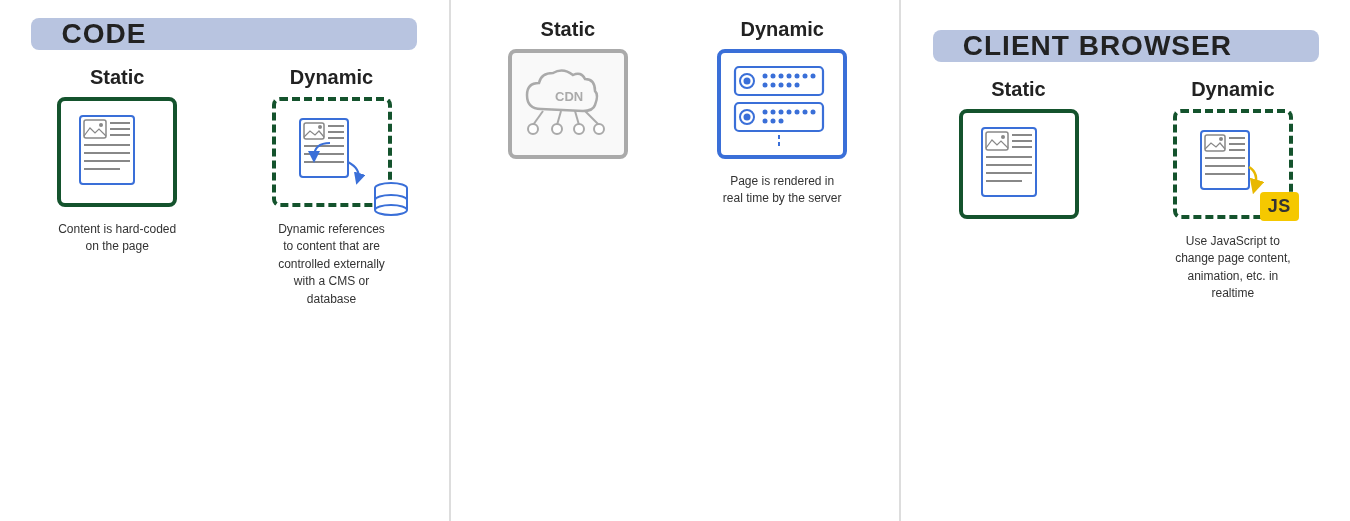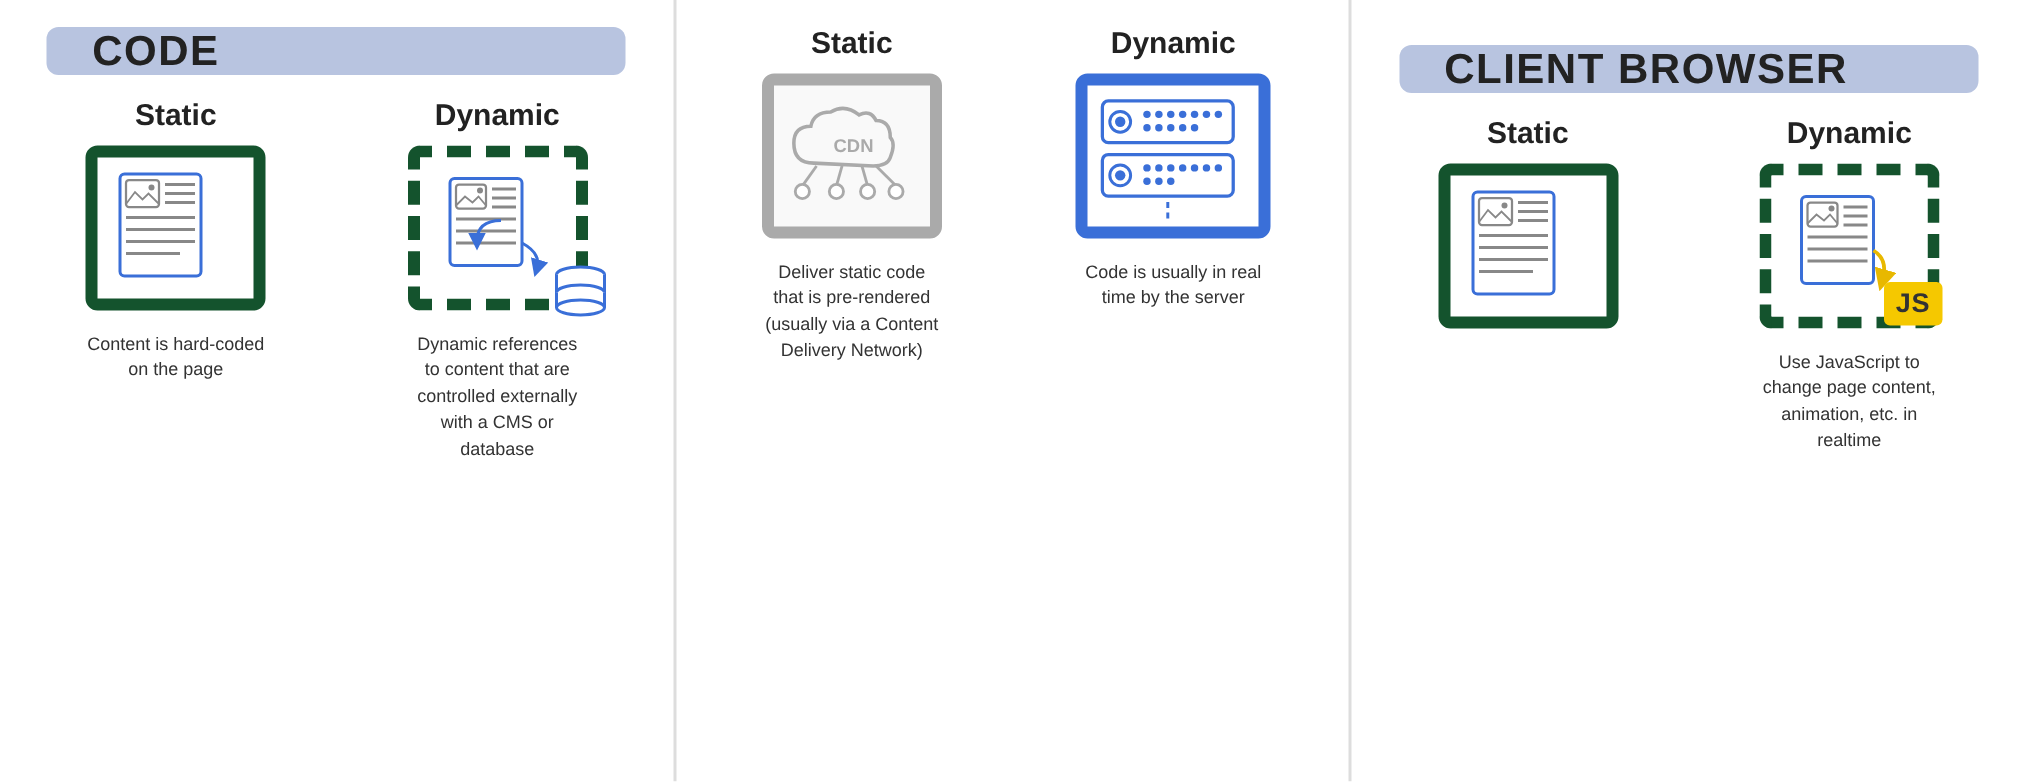--- a/index.html
+++ b/index.html
@@ -62,21 +62,21 @@
     }
 
     .col-label {
       font-size: 20px;
       font-weight: 700;
       color: #222;
       margin-bottom: 8px;
     }
 
     .icon-box {
-      border: 8px solid #14532d;
+      border: 4px solid #14532d;
       border-radius: 8px;
       background: #fff;
       width: 120px;
       height: 110px;
       display: flex;
       align-items: center;
       justify-content: center;
       margin-bottom: 10px;
       position: relative;
     }
@@ -225,21 +225,20 @@
             <line x1="48" y1="54" x2="44" y2="68" stroke="#aaa" stroke-width="2"></line>
             <line x1="62" y1="54" x2="66" y2="68" stroke="#aaa" stroke-width="2"></line>
             <line x1="72" y1="54" x2="86" y2="68" stroke="#aaa" stroke-width="2"></line>
 
             <circle cx="20" cy="72" r="5" fill="#fff" stroke="#aaa" stroke-width="2"></circle>
             <circle cx="44" cy="72" r="5" fill="#fff" stroke="#aaa" stroke-width="2"></circle>
             <circle cx="66" cy="72" r="5" fill="#fff" stroke="#aaa" stroke-width="2"></circle>
             <circle cx="86" cy="72" r="5" fill="#fff" stroke="#aaa" stroke-width="2"></circle>
           </svg>
         </div>
-        <p class="col-desc">Deliver static code that is pre-rendered (usually via a Content Delivery Network)</p>
       </div>
 
       <div class="col">
         <span class="col-label">Dynamic</span>
         <div class="icon-box" style="border-color:#3a6fd8; background:#fff; width:130px; height:110px;">
 
           <svg width="115" height="90" viewBox="0 0 115 90">
 
             <rect x="10" y="8" width="88" height="28" rx="4" fill="#fff" stroke="#3a6fd8" stroke-width="2.2"></rect>
             <circle cx="22" cy="22" r="7" fill="#fff" stroke="#3a6fd8" stroke-width="2"></circle>
@@ -268,21 +267,21 @@
             <circle cx="72" cy="53" r="2.5" fill="#3a6fd8"></circle>
             <circle cx="80" cy="53" r="2.5" fill="#3a6fd8"></circle>
             <circle cx="88" cy="53" r="2.5" fill="#3a6fd8"></circle>
             <circle cx="40" cy="62" r="2.5" fill="#3a6fd8"></circle>
             <circle cx="48" cy="62" r="2.5" fill="#3a6fd8"></circle>
             <circle cx="56" cy="62" r="2.5" fill="#3a6fd8"></circle>
 
             <line x1="54" y1="76" x2="54" y2="88" stroke="#3a6fd8" stroke-width="2" stroke-dasharray="4,3"></line>
           </svg>
         </div>
-        <p class="col-desc">Code is usually in real time by the server</p>
+        <p class="col-desc">Page is rendered in real time by the server</p>
       </div>
     </div>
   </div>
 
   <div class="section" style="border-right:none;margin-top:12px;">
     <div class="section-header">
       <span class="section-header-title">CLIENT BROWSER</span>
     </div>
     <div class="columns">
 

